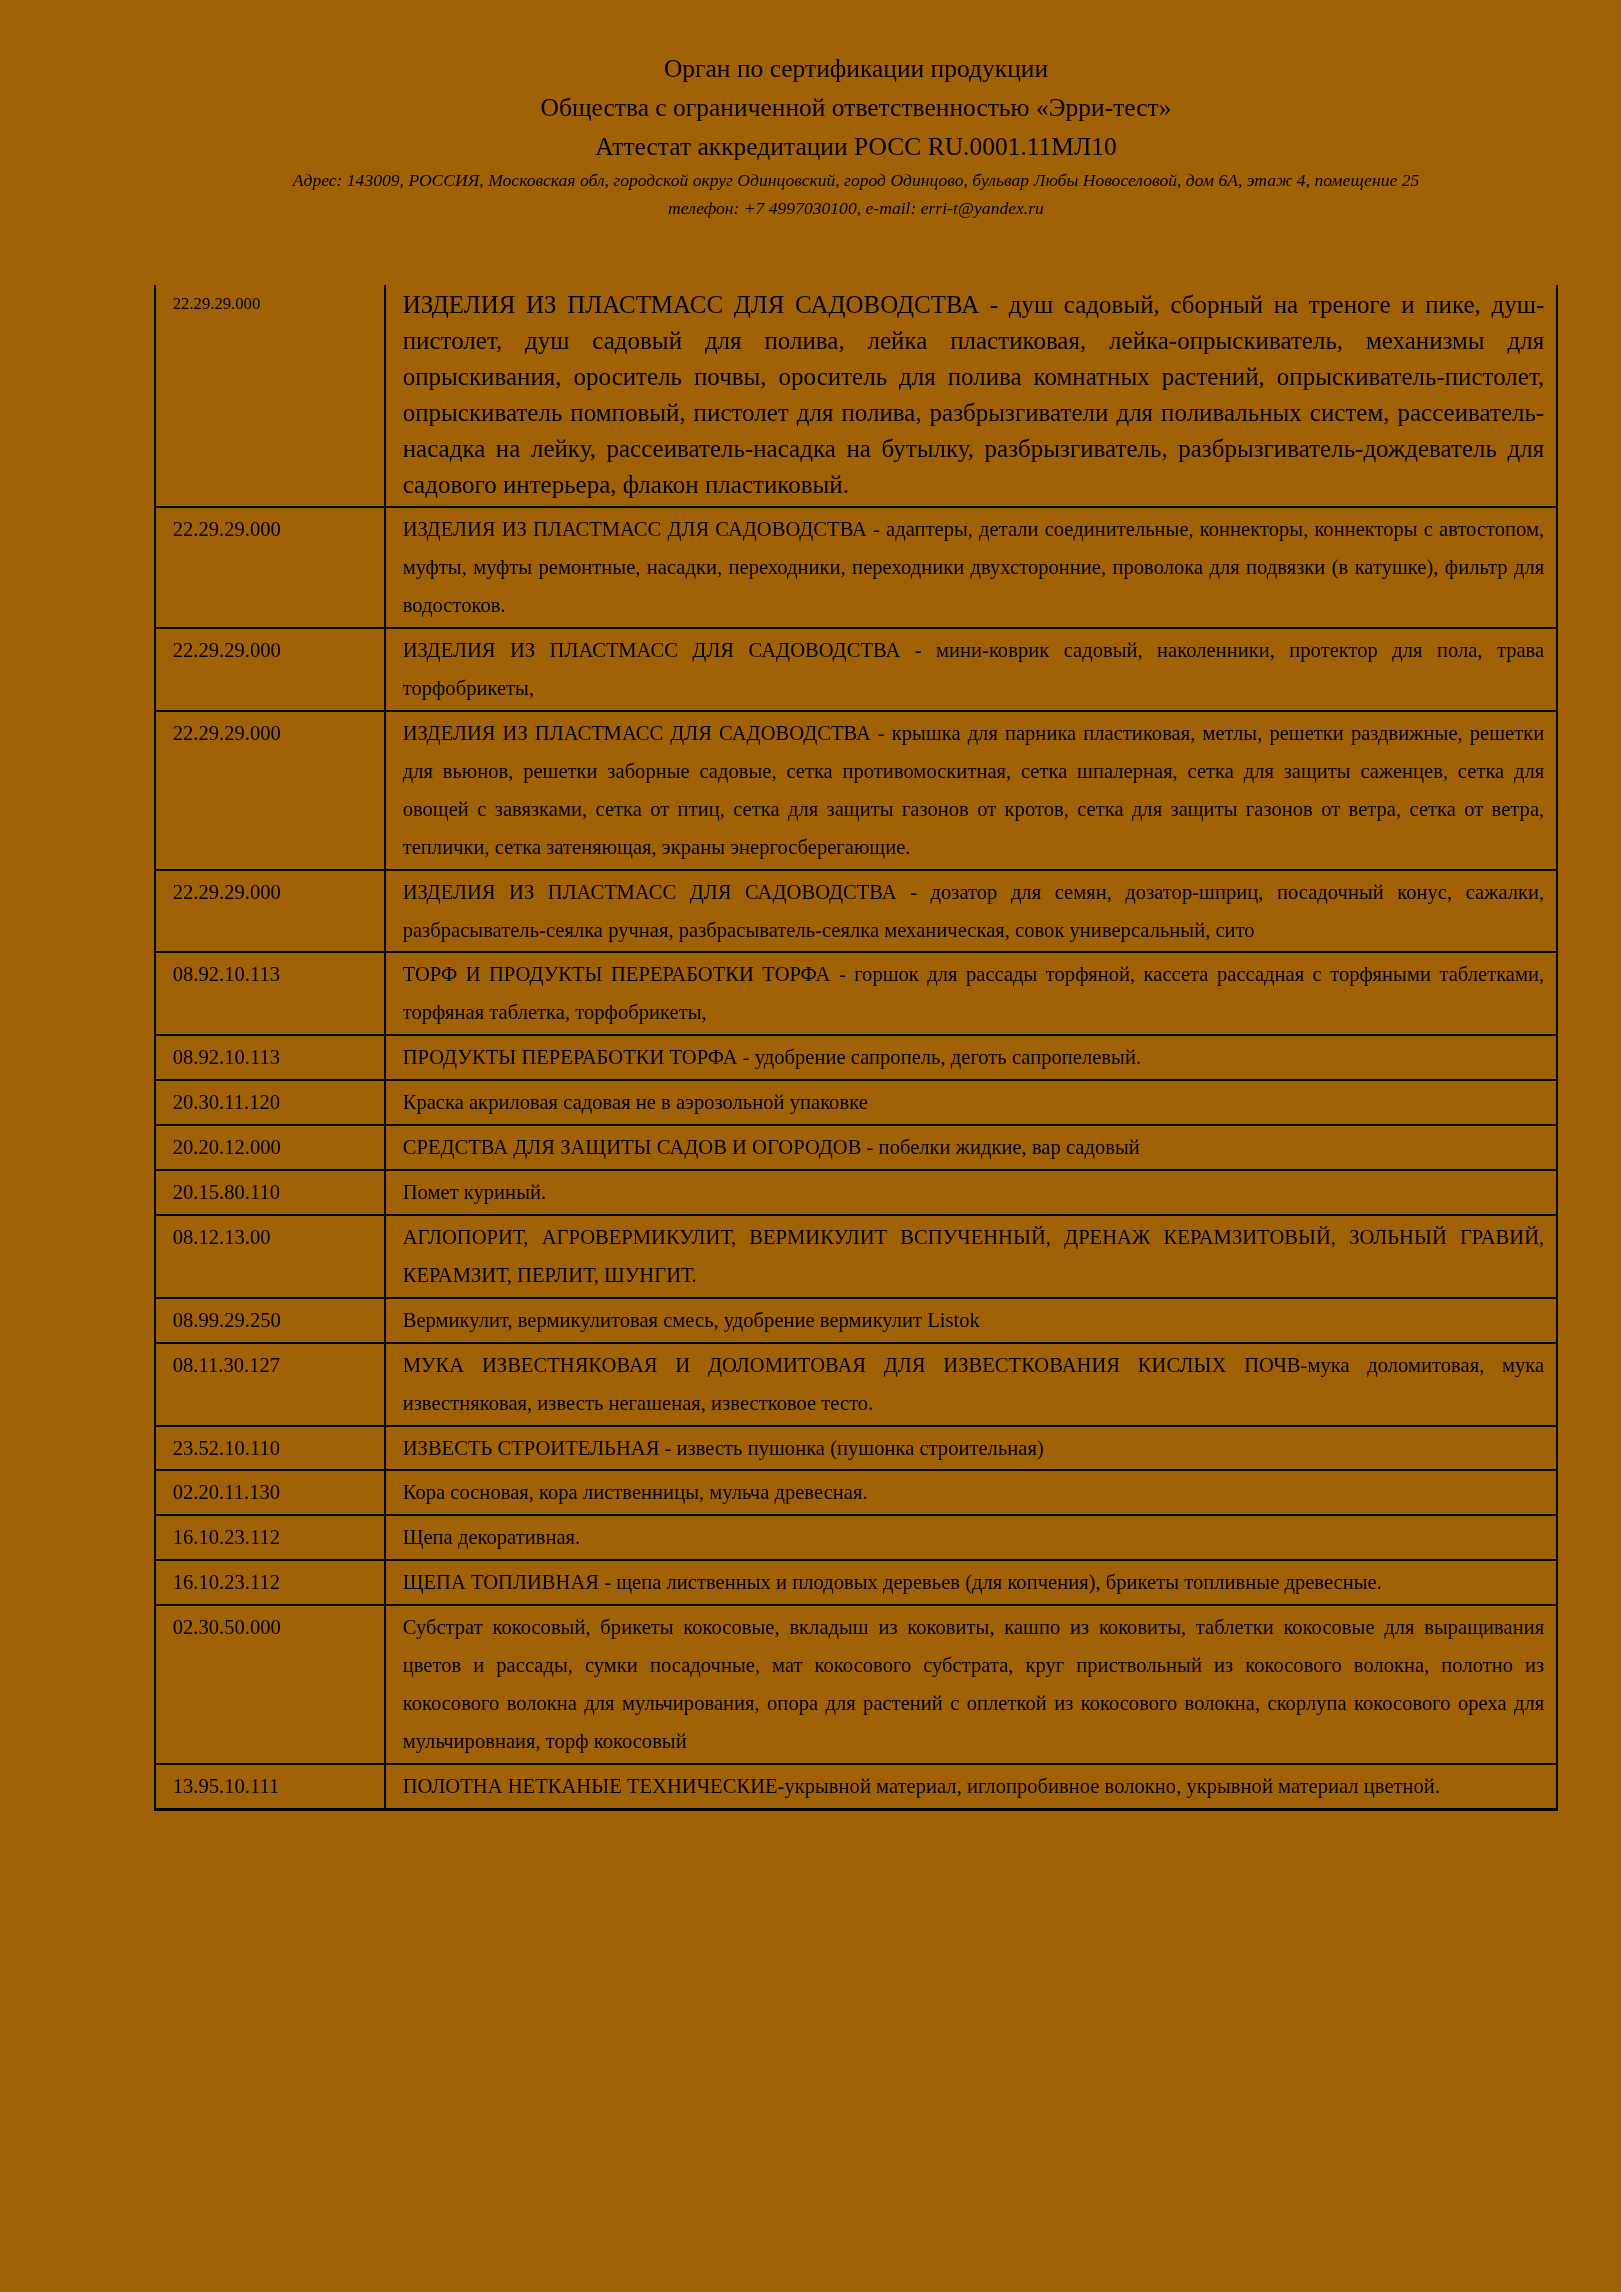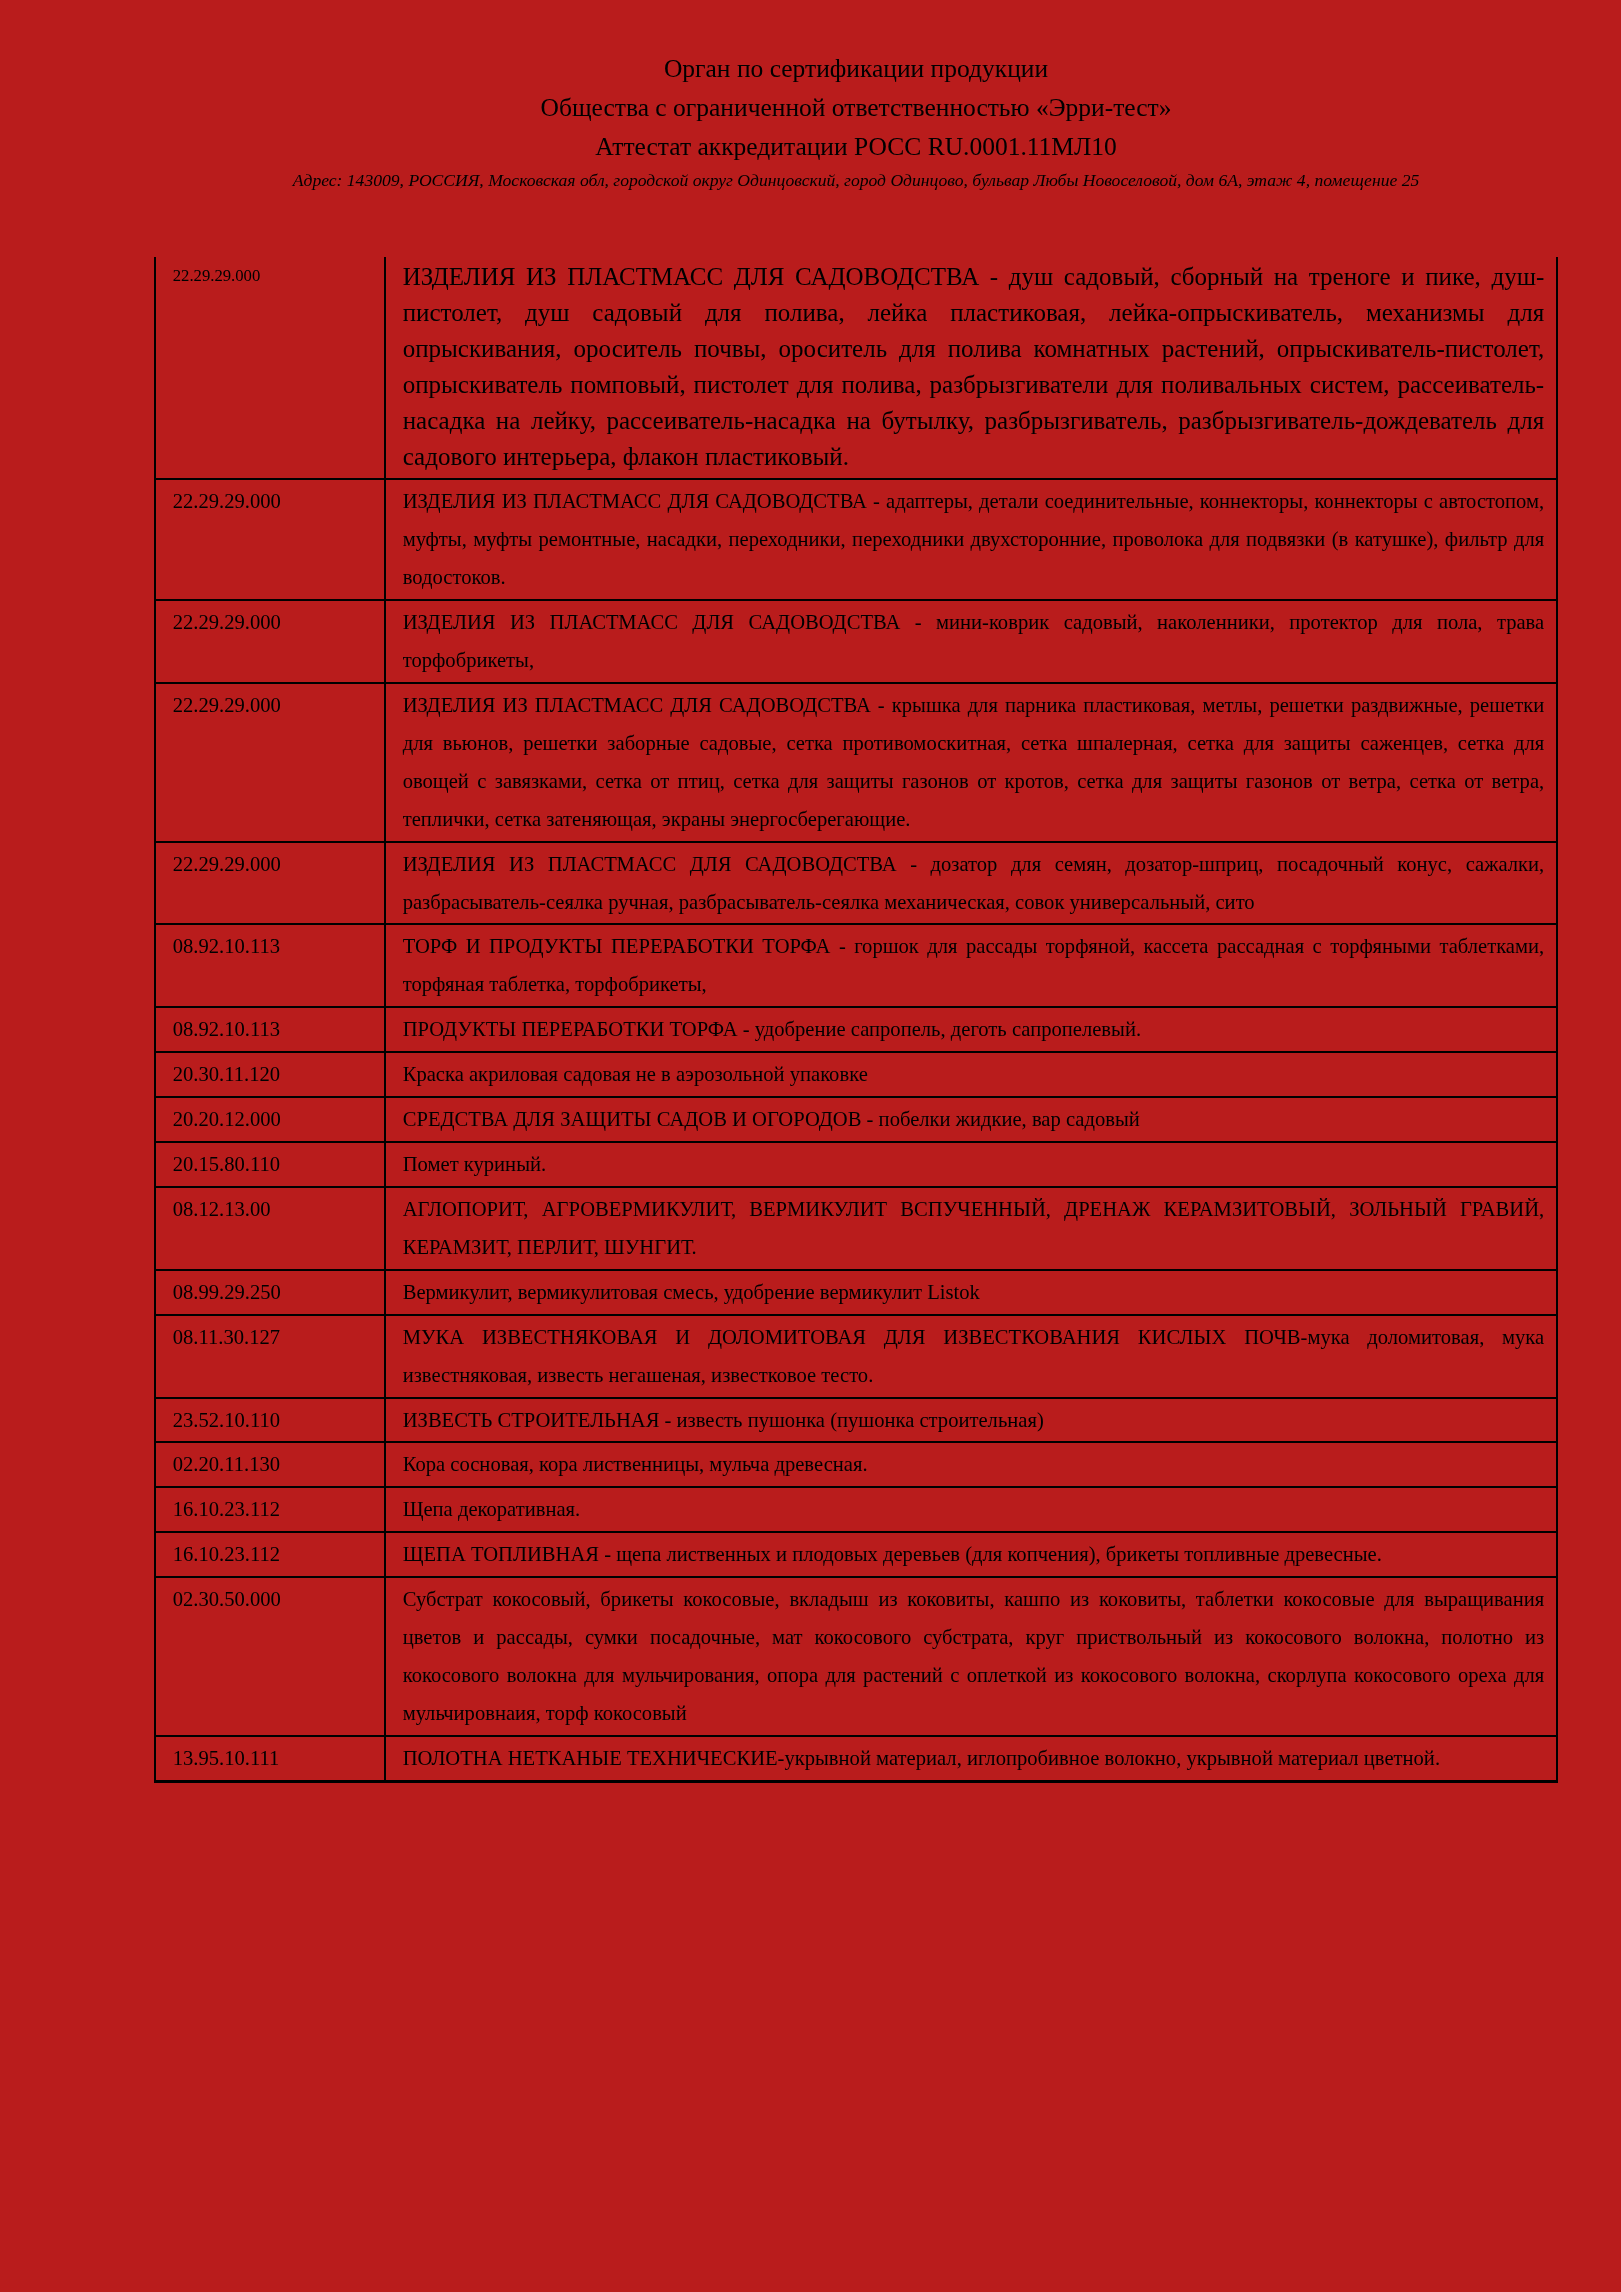--- a/index.html
+++ b/index.html
@@ -3,21 +3,21 @@
 <meta charset="utf-8">
 <style>
   html, body {
     margin: 0;
     padding: 0;
     background: #888;
   }
   .page {
     width: 1621px;
     height: 2293px;
-    background: #b91c1c;
+    background: #a16207;
     color: #000000;
     font-family: "Liberation Serif", "DejaVu Serif", serif;
     position: relative;
     overflow: hidden;
     box-sizing: border-box;
     padding-top: 49px;
   }
   .content {
     margin-left: 154px;
     width: 1404px;
@@ -84,20 +84,21 @@
 </head>
 <body>
 
 <div class="page">
   <div class="content">
     <div class="doc-header">
       <div class="big-line">Орган по сертификации продукции</div>
       <div class="big-line">Общества с ограниченной ответственностью «Эрри-тест»</div>
       <div class="big-line">Аттестат аккредитации РОСС RU.0001.11МЛ10</div>
       <div class="small-line addr">Адрес: 143009, РОССИЯ, Московская обл, городской округ Одинцовский, город Одинцово, бульвар Любы Новоселовой, дом 6А, этаж 4, помещение 25</div>
+      <div class="small-line">телефон: +7 4997030100, e-mail: erri-t@yandex.ru</div>
     </div>
 
     <table class="products">
       <tbody id="table-body">
   <tr class="first">
     <td class="code">22.29.29.000</td>
     <td class="desc">ИЗДЕЛИЯ ИЗ ПЛАСТМАСС ДЛЯ САДОВОДСТВА - душ садовый, сборный на треноге и пике, душ-пистолет, душ садовый для полива, лейка пластиковая, лейка-опрыскиватель, механизмы для опрыскивания, ороситель почвы, ороситель для полива комнатных растений, опрыскиватель-пистолет, опрыскиватель помповый, пистолет для полива, разбрызгиватели для поливальных систем, рассеиватель-насадка на лейку, рассеиватель-насадка на бутылку, разбрызгиватель, разбрызгиватель-дождеватель для садового интерьера, флакон пластиковый.</td>
   </tr>
 
   <tr>

